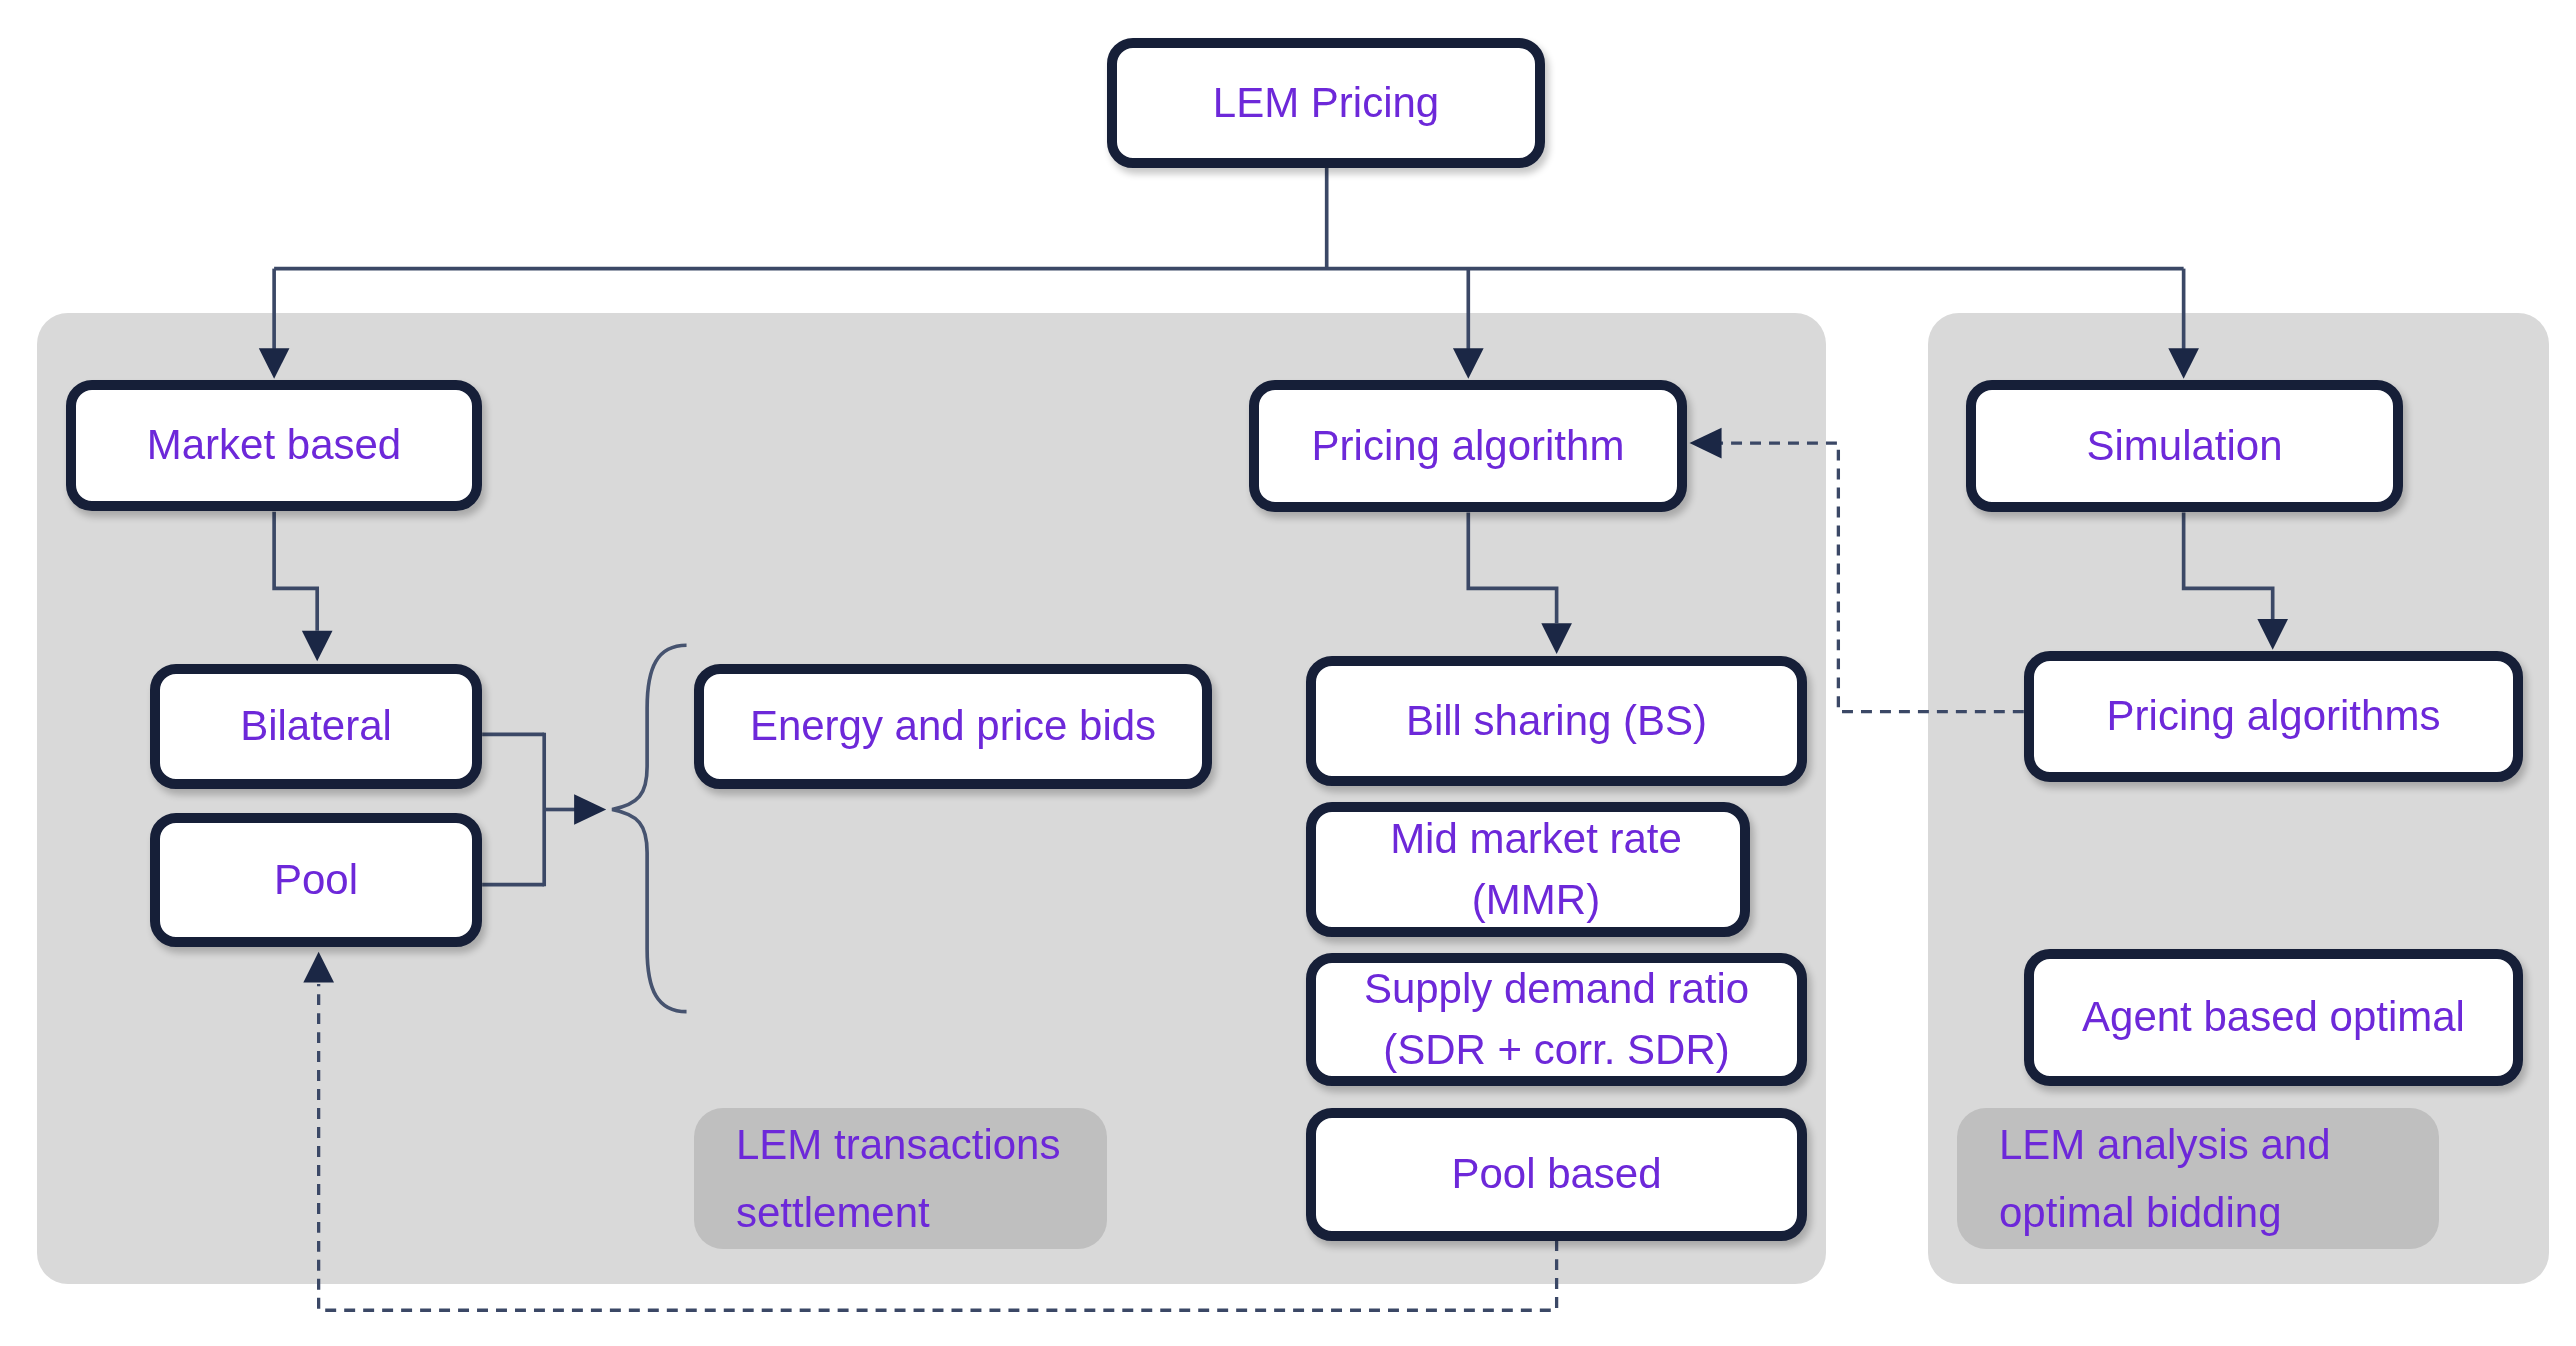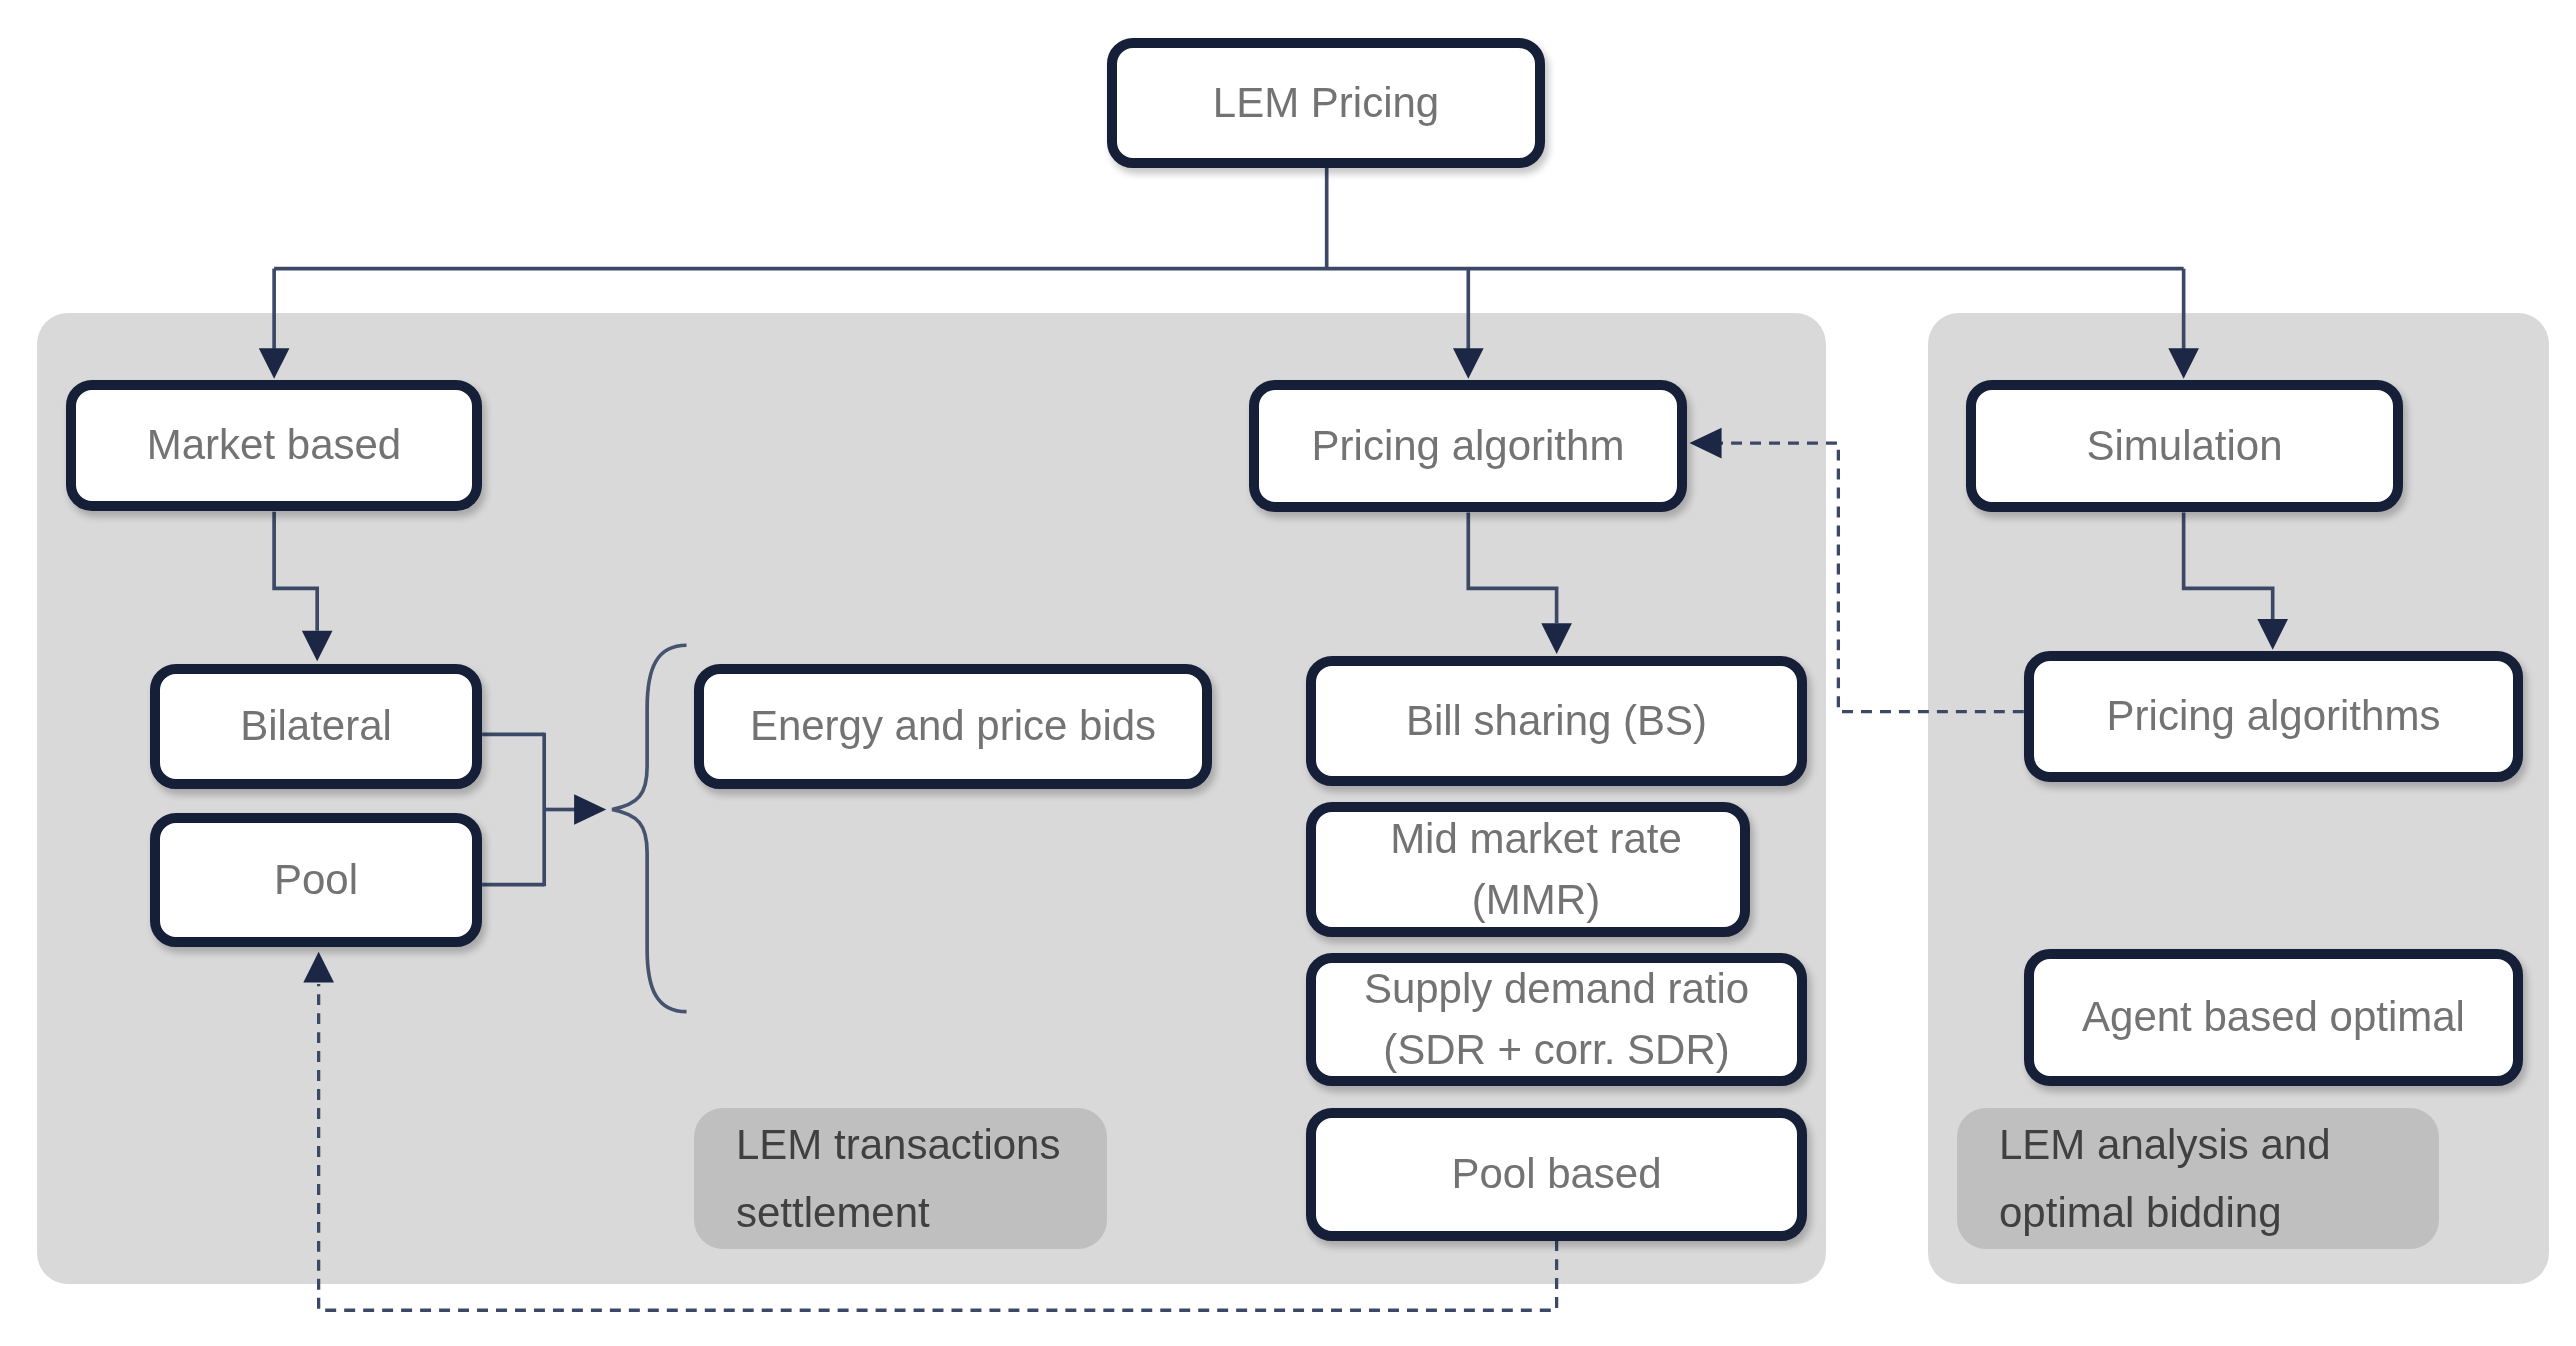--- a/index.html
+++ b/index.html
@@ -41,36 +41,36 @@
     box-sizing: border-box;
     background: #ffffff;
     border: 10.2px solid #161f38;
     border-radius: 26px;
     display: flex;
     align-items: center;
     justify-content: center;
     text-align: center;
     font-size: 42px;
     line-height: 1.45;
-    color: #737373;
+    color: #6d28d9;
     white-space: pre-line;
     box-shadow: 3.7px 5.1px 7.3px rgba(0,0,0,0.22);
     z-index: 2;
   }
   .note {
     position: absolute;
     box-sizing: border-box;
     background: #bfbfbf;
     border-radius: 29px;
     display: flex;
     flex-direction: column;
     justify-content: center;
     font-size: 42px;
     line-height: 1.6;
-    color: #404040;
+    color: #6d28d9;
     white-space: pre-line;
     padding-left: 42px;
     z-index: 2;
   }
 
   #lem-pricing          { left: 1107px; top: 38px;   width: 438px; height: 130px; }
   #market-based         { left: 66px;   top: 380px;  width: 416px; height: 131px; }
   #pricing-algorithm    { left: 1249px; top: 380px;  width: 438px; height: 132px; }
   #simulation           { left: 1966px; top: 380px;  width: 437px; height: 132px; }
   #bilateral            { left: 150px;  top: 664px;  width: 332px; height: 125px; }

